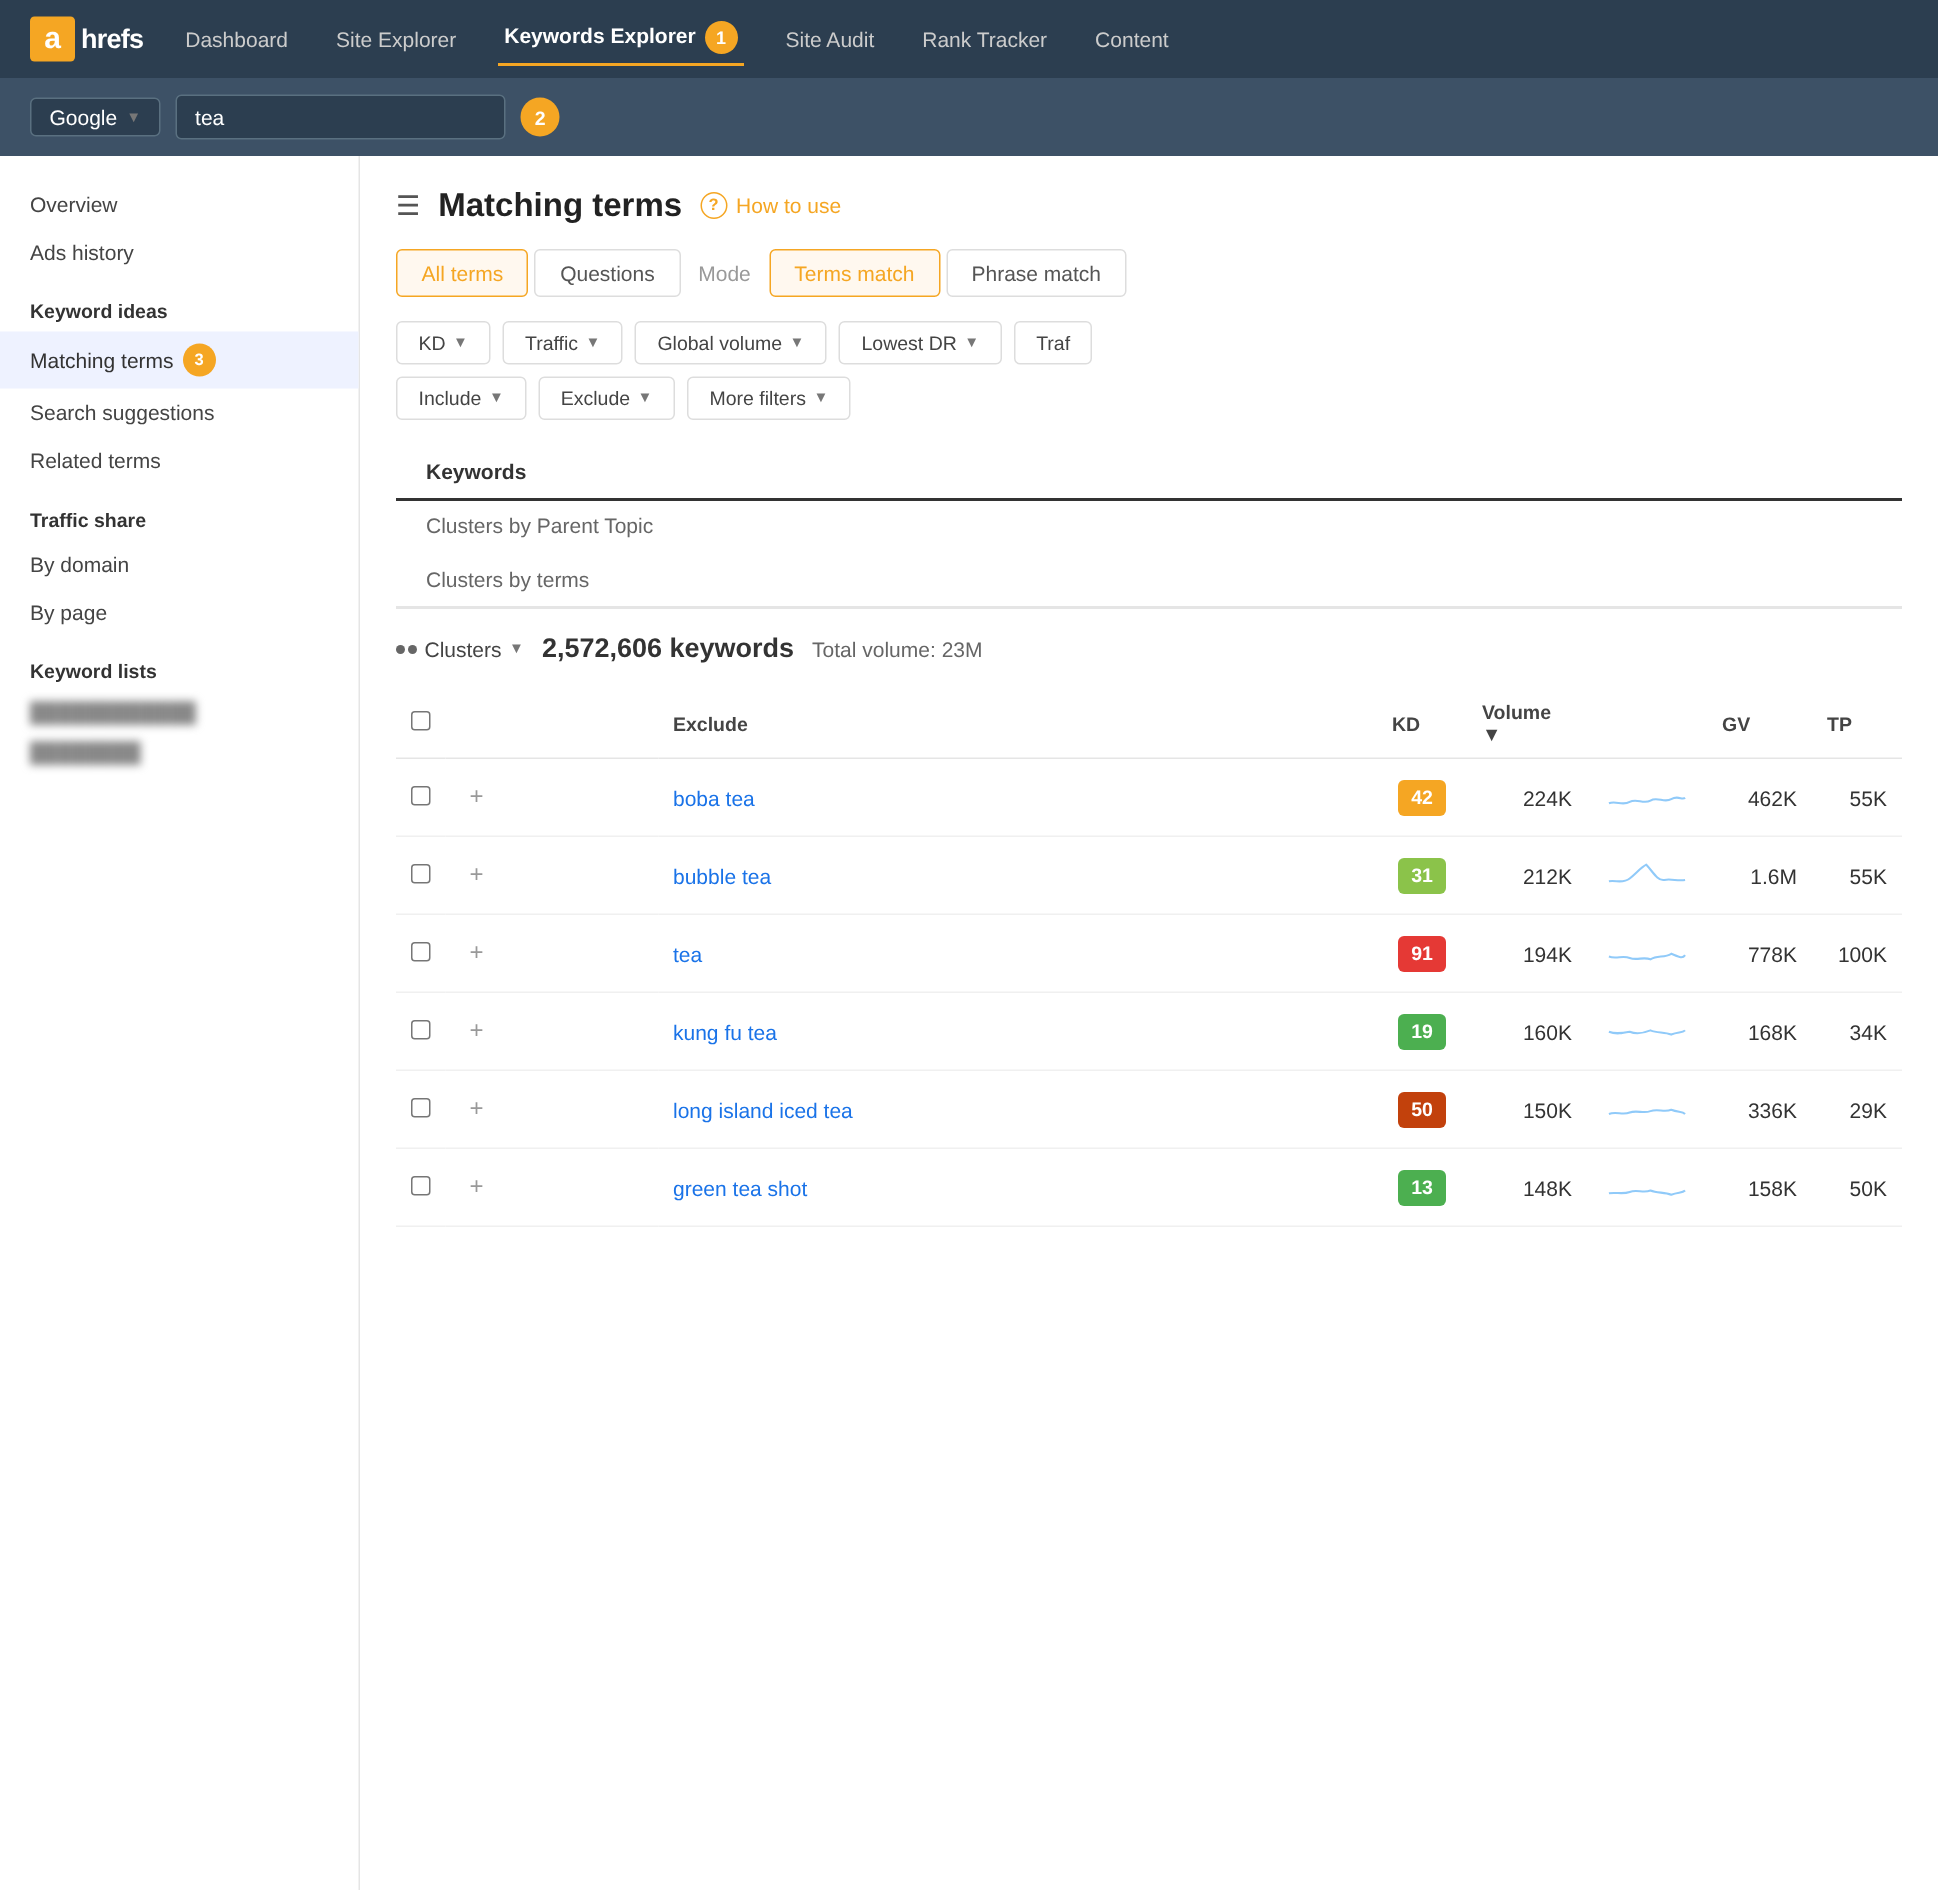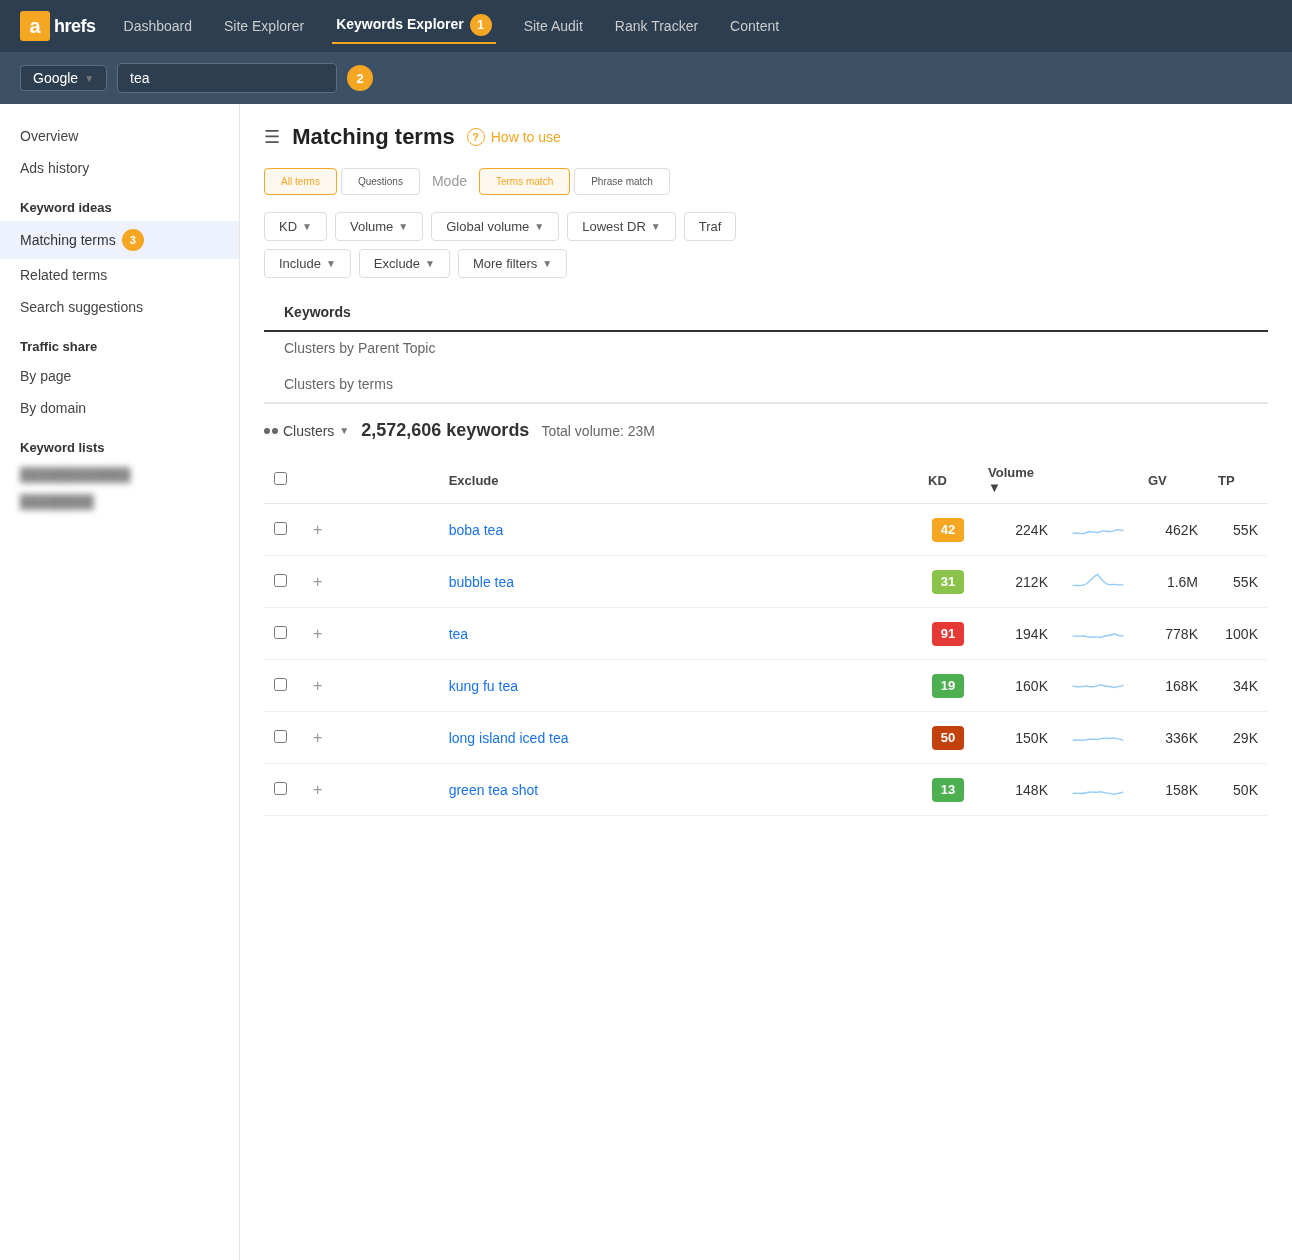--- a/index.html
+++ b/index.html
@@ -211,21 +211,21 @@
       gap: 4px;
       margin-bottom: 16px;
       flex-wrap: wrap;
     }
     .tab-btn {
       padding: 7px 16px;
       border-radius: 4px;
       border: 1.5px solid #ddd;
       background: white;
       cursor: pointer;
-      font-size: 10px;
+      font-size: 14px;
       color: #555;
     }
     .tab-btn.active-orange {
       border-color: #f5a623;
       color: #f5a623;
       background: #fff8ef;
     }
     .tab-label {
       color: #999;
       font-size: 14px;
@@ -404,32 +404,32 @@
     <div class="sidebar-item">
       <span>Ads history</span>
     </div>
 
     <div class="sidebar-section-label">Keyword ideas</div>
     <div class="sidebar-item active">
       <span>Matching terms</span>
       <span class="sidebar-badge">3</span>
     </div>
     <div class="sidebar-item">
+      <span>Search suggestions</span>
+    </div>
+    <div class="sidebar-item">
       <span>Related terms</span>
-    </div>
-    <div class="sidebar-item">
-      <span>Search suggestions</span>
     </div>
 
     <div class="sidebar-section-label">Traffic share</div>
     <div class="sidebar-item">
+      <span>By domain</span>
+    </div>
+    <div class="sidebar-item">
       <span>By page</span>
-    </div>
-    <div class="sidebar-item">
-      <span>By domain</span>
     </div>
 
     <div class="sidebar-section-label">Keyword lists</div>
     <div class="keyword-list-item">████████████</div>
     <div class="keyword-list-item">████████</div>
   </aside>
 
   <main class="content">
 
     <div class="page-header">
@@ -448,21 +448,21 @@
       <button class="tab-btn active-orange">Terms match</button>
       <button class="tab-btn">Phrase match</button>
     </div>
 
     <div class="filters-row">
       <button class="filter-btn">
         <span>KD</span>
         <span class="chevron">▼</span>
       </button>
       <button class="filter-btn">
-        <span>Volume</span>
+        <span>Traffic</span>
         <span class="chevron">▼</span>
       </button>
       <button class="filter-btn">
         <span>Global volume</span>
         <span class="chevron">▼</span>
       </button>
       <button class="filter-btn">
         <span>Lowest DR</span>
         <span class="chevron">▼</span>
       </button>

